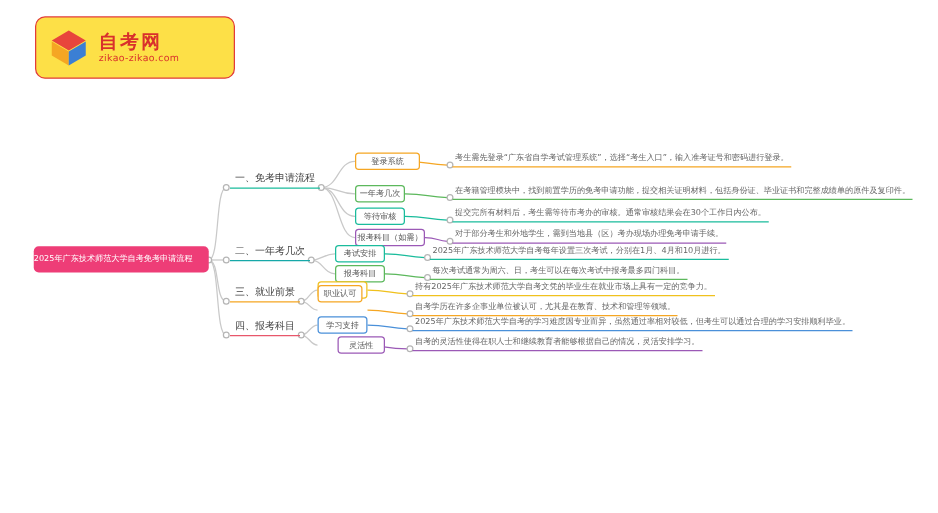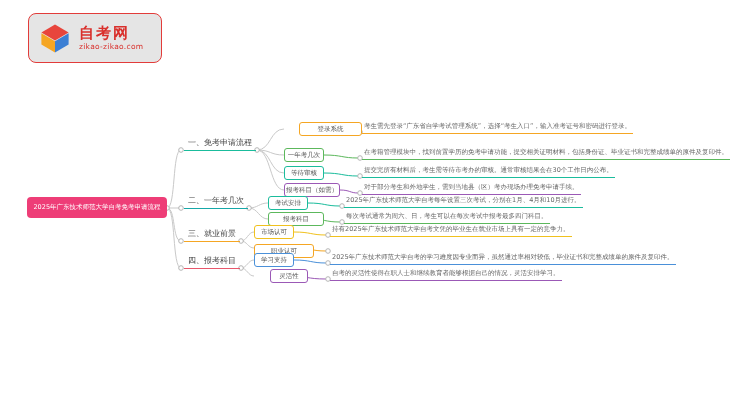--- a/index.html
+++ b/index.html
@@ -2,32 +2,32 @@
 <html><head>
 <meta charset="utf-8">
 <style>
   *{margin:0;padding:0;box-sizing:border-box}
   html,body{width:750px;height:410px;background:#ffffff;overflow:hidden;
     font-family:"DejaVu Sans",sans-serif}
   .canvas{position:relative;width:750px;height:410px;background:#fff}
   .links{position:absolute;left:0;top:0;width:750px;height:410px}
 
   
-  .logo{position:absolute;left:28px;top:13px;width:134px;height:50px;
+  .logo{position:absolute;left:28px;top:13px;width:160px;height:50px;
     border:1px solid #e23c3a;border-radius:8px;display:flex;align-items:center;
-    gap:8px;padding:0 10px;background:#e5e5e5}
+    gap:8px;padding:0 10px;background:#fde047}
   .logo-icon svg{width:32px;height:32px;display:block}
   .logo-title{display:block;color:#d9302c;font-weight:bold;font-size:15px;
     line-height:18px;letter-spacing:2px}
   .logo-url{display:block;color:#d9302c;font-size:7.5px;line-height:10px;letter-spacing:.3px}
 
   
   .root-node{position:absolute;left:27px;top:197px;width:140px;height:21px;
     line-height:21px;background:#ee3d77;color:#fff;font-size:6.5px;
-    text-align:center;border-radius:4px;cursor:pointer}
+    border-radius:4px;cursor:pointer}
 
   
   .branch{position:absolute;font-size:8px;color:#444;white-space:nowrap;
     padding:0 4px 2px;border-bottom:1.5px solid #1abc9c;cursor:pointer}
   .b1{left:184px;top:137px;border-color:#1abc9c}
   .b2{left:184px;top:195px;border-color:#16a8a8}
   .b3{left:184px;top:228px;border-color:#f5a623}
   .b4{left:184px;top:255px;border-color:#e8576b}
 
   
@@ -122,40 +122,41 @@
     </span>
   </div>
 
   <div class="root-node">2025年广东技术师范大学自考免考申请流程</div>
 
   <div class="branch b1">一、免考申请流程</div>
   <div class="branch b2">二、一年考几次</div>
   <div class="branch b3">三、就业前景</div>
   <div class="branch b4">四、报考科目</div>
 
-  <div class="topic c-orange" style="left:299px;top:122px;width:63px">登录系统</div>
+  <div class="topic c-orange" style="left:284px;top:122px;width:52px">登录系统</div>
   <div class="topic c-green" style="left:284px;top:148px;width:40px">一年考几次</div>
   <div class="topic c-teal" style="left:284px;top:166px;width:40px">等待审核</div>
   <div class="topic c-purple" style="left:284px;top:183px;width:56px">报考科目（如需）</div>
 
   <div class="leaf u-green" style="left:362px;top:148px">在考籍管理模块中，找到前置学历的免考申请功能，提交相关证明材料，包括身份证、毕业证书和完整成绩单的原件及复印件。</div>
   <div class="leaf u-orange" style="left:362px;top:122px">考生需先登录“广东省自学考试管理系统”，选择“考生入口”，输入准考证号和密码进行登录。</div>
   <div class="leaf u-teal" style="left:362px;top:166px">提交完所有材料后，考生需等待市考办的审核。通常审核结果会在30个工作日内公布。</div>
   <div class="leaf u-purple" style="left:362px;top:183px">对于部分考生和外地学生，需到当地县（区）考办现场办理免考申请手续。</div>
 
   <div class="topic c-teal" style="left:268px;top:196px;width:40px">考试安排</div>
-  <div class="topic c-green" style="left:268px;top:212px;width:56px">报考科目</div>
+  <div class="topic c-green" style="left:268px;top:212px;width:40px">报考科目</div>
 
   <div class="leaf u-teal" style="left:344px;top:196px">2025年广东技术师范大学自考每年设置三次考试，分别在1月、4月和10月进行。</div>
   <div class="leaf u-green" style="left:344px;top:212px">每次考试通常为周六、日，考生可以在每次考试中报考最多四门科目。</div>
 
   <div class="topic c-yellow" style="left:254px;top:225px;width:40px">市场认可</div>
-  <div class="topic c-orange" style="left:254px;top:244px;width:60px">职业认可</div>
+  <div class="topic c-orange" style="left:254px;top:228px;width:36px">职业认可</div>
 
   <div class="leaf u-yellow" style="left:330px;top:225px">持有2025年广东技术师范大学自考文凭的毕业生在就业市场上具有一定的竞争力。</div>
+  <div class="leaf u-orange" style="left:330px;top:241px">自考学历在许多企事业单位被认可，尤其是在教育、技术和管理等领域。</div>
 
   <div class="topic c-blue" style="left:254px;top:253px;width:40px">学习支持</div>
   <div class="topic c-purple" style="left:270px;top:269px;width:38px">灵活性</div>
 
-  <div class="leaf u-blue" style="left:330px;top:253px">2025年广东技术师范大学自考的学习难度因专业而异，虽然通过率相对较低，毕业证书和完整成绩单的原件及复印件。</div>
+  <div class="leaf u-blue" style="left:330px;top:253px">2025年广东技术师范大学自考的学习难度因专业而异，虽然通过率相对较低，但考生可以通过合理的学习安排顺利毕业。</div>
   <div class="leaf u-purple" style="left:330px;top:269px">自考的灵活性使得在职人士和继续教育者能够根据自己的情况，灵活安排学习。</div>
 
 </div>
 
 </body></html>

